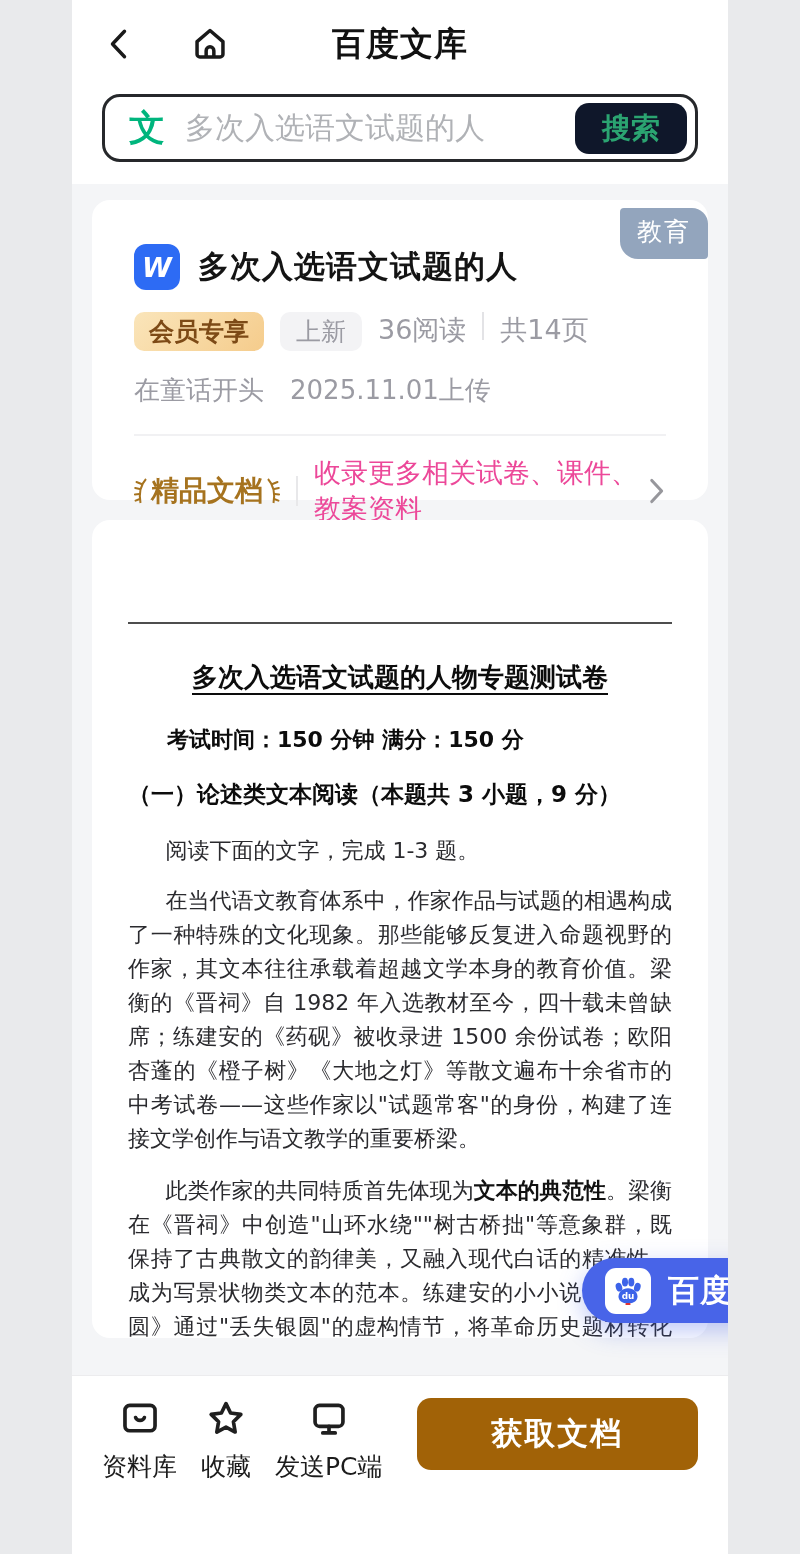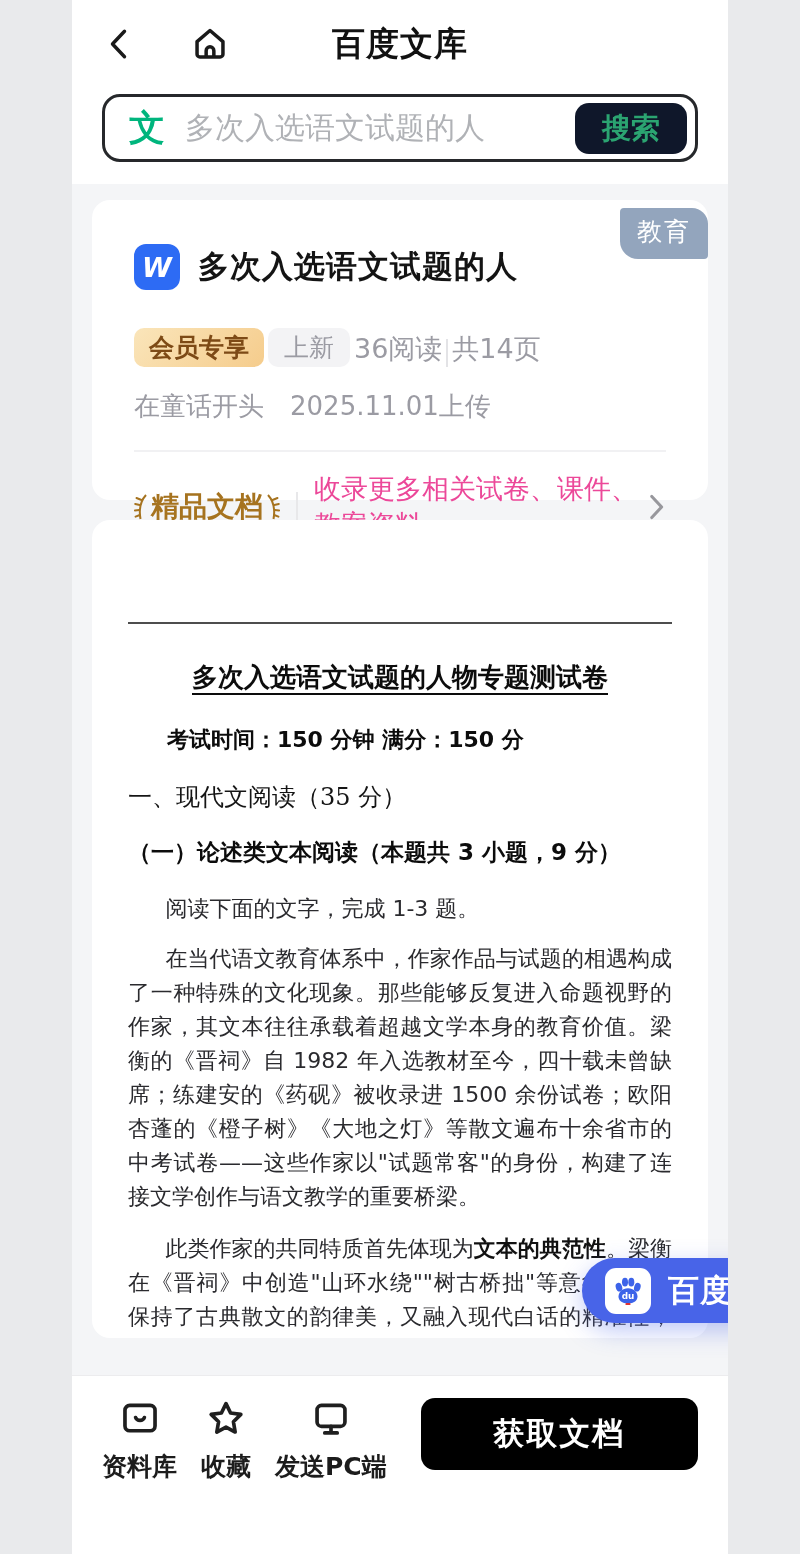--- a/index.html
+++ b/index.html
@@ -41,21 +41,21 @@
     content:""; position:absolute; left:-8px; top:0; width:16px; height:22px;
     background:#7e92ad; border-radius:6px 0 0 2px; z-index:-1;
   }
   .doc-title-row{ display:flex; align-items:center; gap:18px; }
   .wordmark{
     width:46px; height:46px; border-radius:12px; background:#2d6bf4; flex:none;
     color:#fff; font-weight:bold; font-style:italic; font-size:27px;
     display:flex; align-items:center; justify-content:center;
   }
   .doc-title{ font-size:31px; font-weight:bold; color:#141414; letter-spacing:1px; }
-  .meta-row{ margin-top:38px; display:flex; align-items:flex-end; gap:4px; }
+  .meta-row{ margin-top:22px; display:flex; align-items:flex-start; gap:16px; }
   .vip-tag{
     background:linear-gradient(135deg,#fae5ba,#f5cc8c);
     color:#7d4a16; font-weight:bold; font-size:25px;
     padding:7px 15px; border-radius:10px; line-height:1;
   }
   .new-tag{ background:#f3f3f5; color:#9b9ba3; font-size:25px; padding:7px 16px; border-radius:10px; line-height:1; }
   .meta-gray{ color:#9b9ba3; font-size:27px; }
   .meta-divider{ width:2px; height:28px; background:#e3e3e6; }
   .upload-row{ margin-top:22px; display:flex; gap:26px; color:#9b9ba3; font-size:26px; }
   .card1-divider{ margin-top:26px; border-top:2px solid #f1f1f3; }
@@ -105,24 +105,24 @@
   
   .bottombar{
     position:absolute; left:0; right:0; top:1375px; height:179px;
     background:#fff; border-top:1px solid #ececee; z-index:30;
     padding:20px 30px 0;
   }
   .bb-inner{ display:flex; align-items:flex-start; }
   .bb-item{ display:flex; flex-direction:column; align-items:center; }
   .bb-item + .bb-item{ margin-left:24px; }
   .bb-item .bb-icon{ height:46px; display:flex; align-items:center; justify-content:center; }
-  .bb-label{ margin-top:8px; font-size:25px; color:#1c1c1c; white-space:nowrap;font-weight:bold; }
+  .bb-label{ margin-top:8px; font-size:25px; color:#1c1c1c; white-space:nowrap; }
   .cta-btn{
     flex:1; margin-left:34px; height:72px; margin-top:2px;
-    background:#000000; border-radius:14px; border:none;
+    background:#a16207; border-radius:14px; border:none;
     color:#fff; font-size:31px; font-weight:bold; letter-spacing:2px;
     display:flex; align-items:center; justify-content:center;
   }
 </style>
 </head>
 <body>
 
 <div class="screen">
 
   <div class="top-white">
@@ -190,21 +190,20 @@
           <polyline points="3 2.5 10 10 3 17.5" fill="none" stroke="#97979c" stroke-width="2.2" stroke-linecap="round" stroke-linejoin="round"></polyline>
         </svg>
       </span>
     </div>
   </div>
 
   <div class="card card2">
     <div class="doc-rule"></div>
     <div class="doc-heading">多次入选语文试题的人物专题测试卷</div>
     <div class="exam-info">考试时间：150 分钟 满分：150 分</div>
-    <div class="sec-serif">一、现代文阅读（35 分）</div>
     <div class="sec-bold">（一）论述类文本阅读（本题共 3 小题，9 分）</div>
     <div class="instr">阅读下面的文字，完成 1-3 题。</div>
     <p class="para">在当代语文教育体系中，作家作品与试题的相遇构成了一种特殊的文化现象。那些能够反复进入命题视野的作家，其文本往往承载着超越文学本身的教育价值。梁衡的《晋祠》自 1982 年入选教材至今，四十载未曾缺席；练建安的《药砚》被收录进 1500 余份试卷；欧阳杏蓬的《橙子树》《大地之灯》等散文遍布十余省市的中考试卷——这些作家以"试题常客"的身份，构建了连接文学创作与语文教学的重要桥梁。</p>
     <p class="para"><span>此类作家的共同特质首先体现为</span><b>文本的典范性</b><span>。梁衡在《晋祠》中创造"山环水绕""树古桥拙"等意象群，既保持了古典散文的韵律美，又融入现代白话的精准性，成为写景状物类文本的范本。练建安的小小说《双龙银圆》通过"丢失银圆"的虚构情节，将革命历史题材转化为充满悬念的叙事，这种"以小见大"的笔法为中学生理解"文学真实性"提供了绝佳案例。欧阳杏蓬笔下"鸡群啄食时扬起的尘土"这样的细节，将乡土中国的变迁凝练成可感的文学意象。</span></p>
   </div>
 
   <div class="ghost-circle"></div>
   <div class="next-circle">下一篇</div>
 
   <div class="app-pill">

